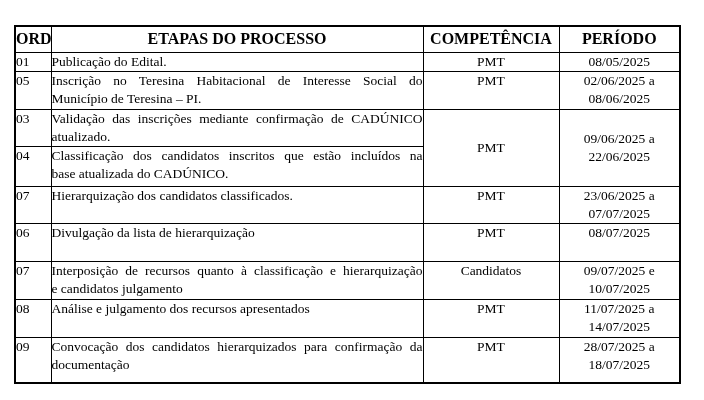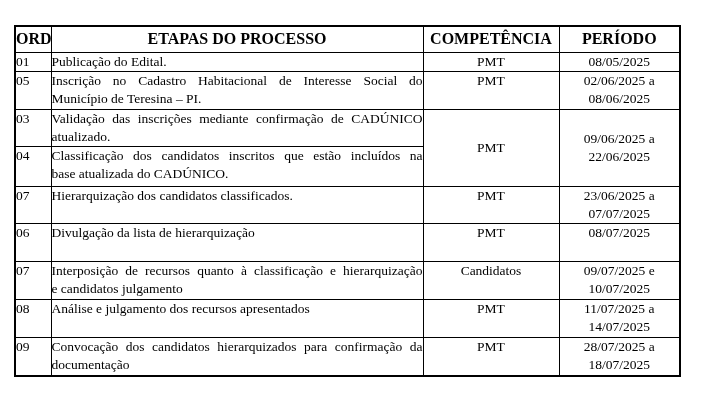--- a/index.html
+++ b/index.html
@@ -71,21 +71,21 @@
   
   tr.rh-hd { height: 26px; }
   tr.rh-1  { height: 18px; }
   tr.rh-2  { height: 38px; }
   tr.rh-3  { height: 36px; }
   tr.rh-4  { height: 40px; }
   tr.rh-5  { height: 36px; }
   tr.rh-6  { height: 38px; }
   tr.rh-7  { height: 38px; }
   tr.rh-8  { height: 38px; }
-  tr.rh-9  { height: 39px; margin-top: 44px; }
+  tr.rh-9  { height: 46px; margin-top: 44px; }
 </style>
 </head>
 <body>
 
 <table class="schedule">
   <colgroup>
     <col style="width:36px">
     <col style="width:372px">
     <col style="width:136px">
     <col style="width:121px">
@@ -112,21 +112,21 @@
       <td class="per">
         <div class="ln">08/05/2025</div>
       </td>
     </tr>
 
     <tr class="rh-2">
       <td class="ord">
           <div class="ln">05</div>
         </td>
       <td class="etapa">
-        <div class="ln">Inscrição no Cadastro Habitacional de Interesse Social do</div>
+        <div class="ln">Inscrição no Teresina Habitacional de Interesse Social do</div>
         <div class="ln">Município de Teresina – PI.</div>
       </td>
       <td class="comp">
           <div class="ln">PMT</div>
         </td>
       <td class="per">
         <div class="ln">02/06/2025 a</div>
         <div class="ln">08/06/2025</div>
       </td>
     </tr>

